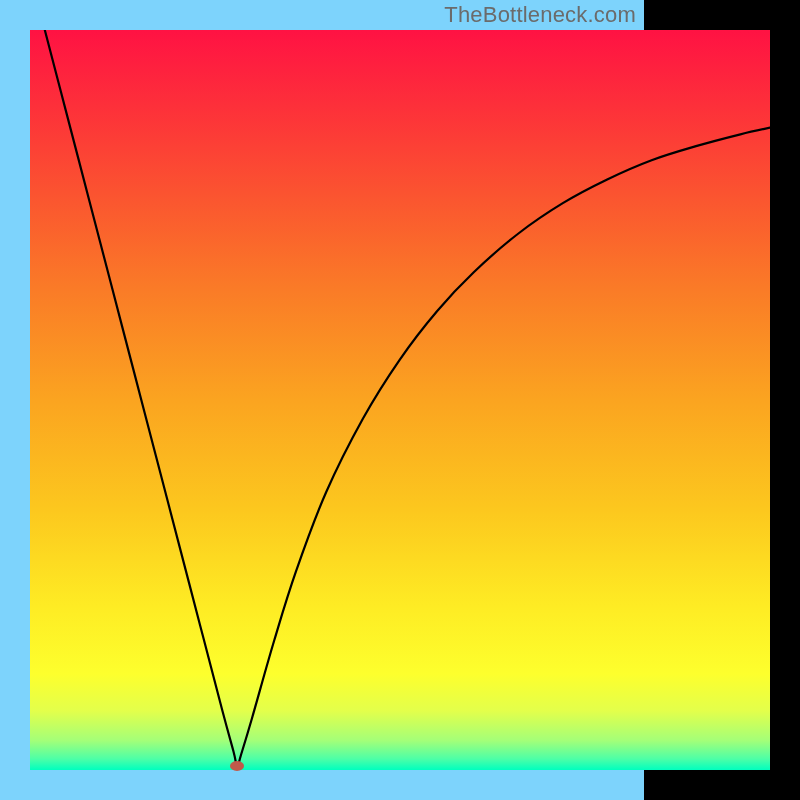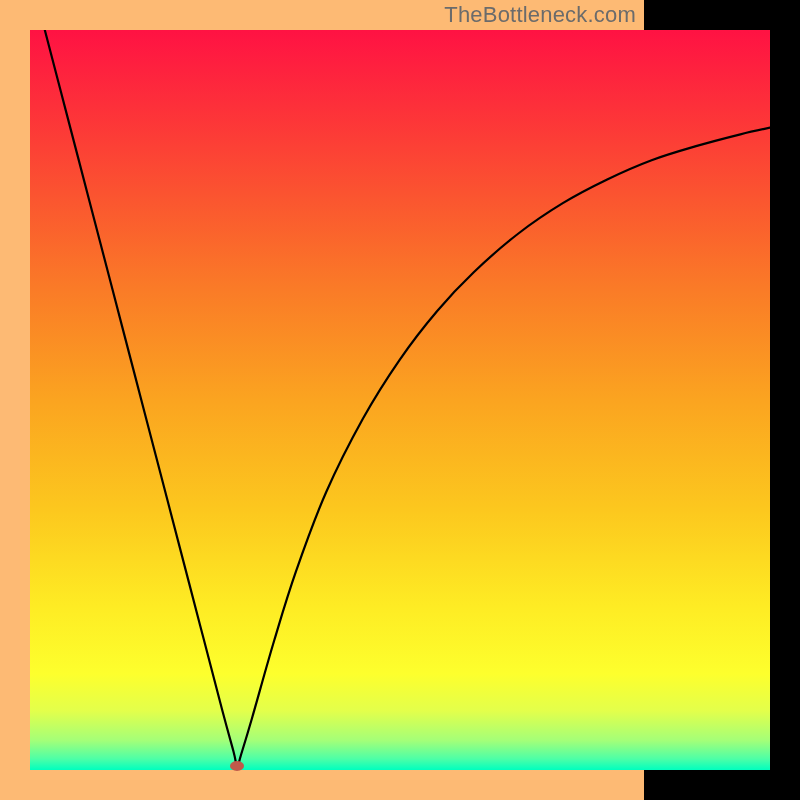--- a/index.html
+++ b/index.html
@@ -8,21 +8,21 @@
     width: 800px;
     height: 800px;
     background: #000;
     font-family: Arial, Helvetica, sans-serif;
     overflow: hidden;
   }
   .frame {
     position: relative;
     width: 644px;
     height: 800px;
-    background: #fdba74;
+    background: #7dd3fc;
   }
   .watermark {
     position: absolute;
     top: 2px;
     right: 8px;
     color: #6b6b6b;
     font-size: 22px;
     font-weight: 400;
     letter-spacing: 0.2px;
     user-select: none;

